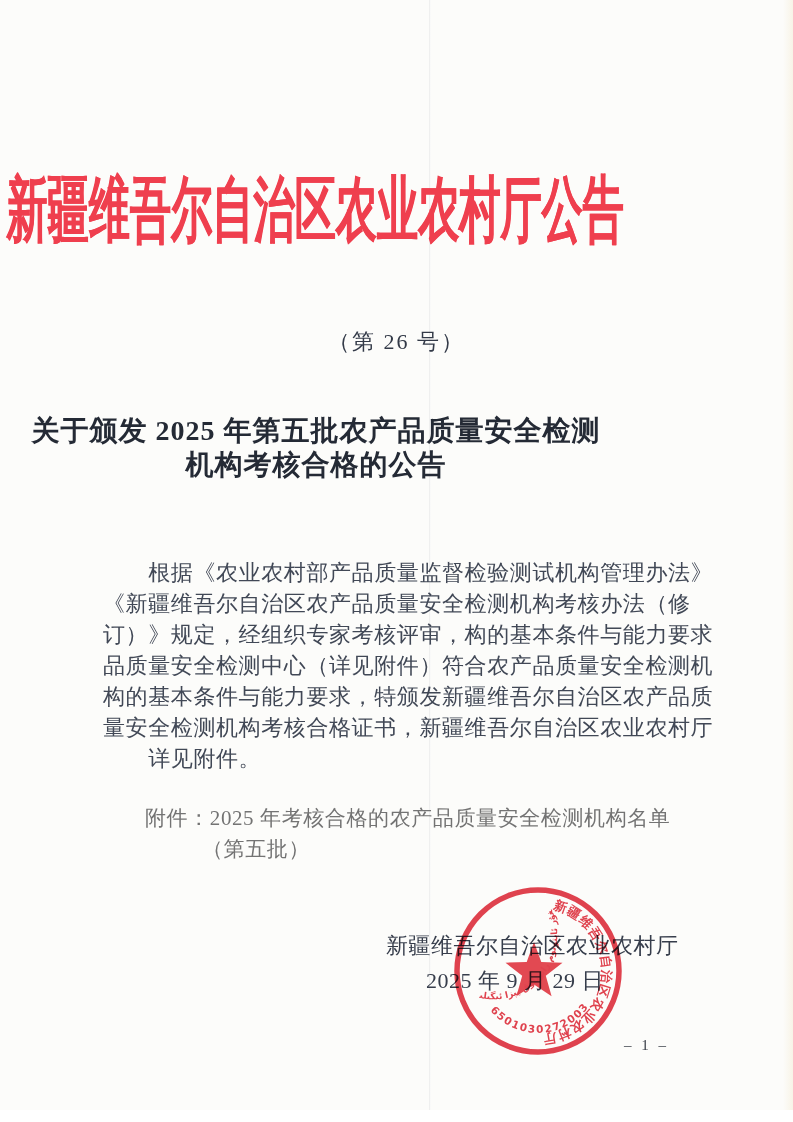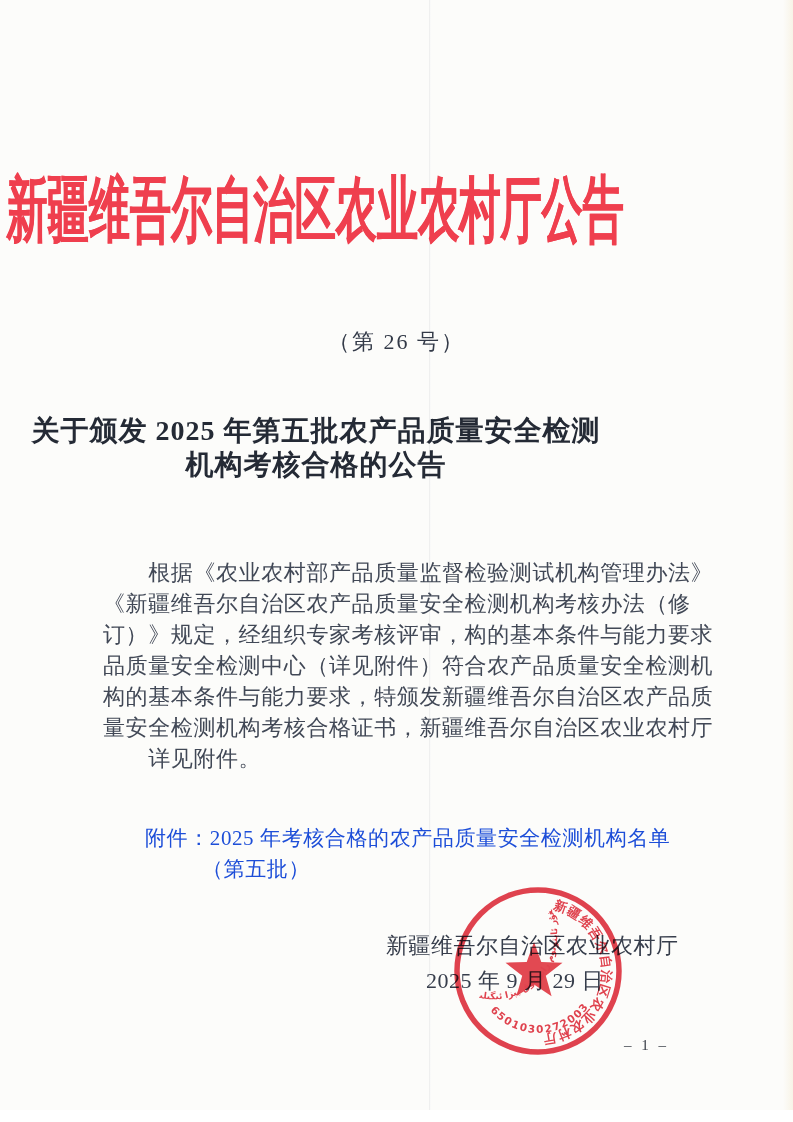--- a/index.html
+++ b/index.html
@@ -49,21 +49,21 @@
   }
   .body-block {
     position: absolute; left: 103px; top: 526px; width: 600px;
     font-size: 22px; line-height: 31px; letter-spacing: 0.6px;
     color: #414856;
     margin-top: 31px;
   }
   .body-line { white-space: nowrap; height: 31px; }
   .attachment {
     position: absolute; left: 145px; top: 803px; width: 600px;
-    font-size: 21px; line-height: 31px; letter-spacing: 0.6px; color: #1d4ed8; margin-top: 20px;
+    font-size: 21px; line-height: 31px; letter-spacing: 0.6px; color: #737373;
   }
   .attachment .att-line2 { padding-left: 57px; }
   .issuer {
     position: absolute; left: 386px; top: 931px;
     font-size: 22px; letter-spacing: 0.5px; color: #363d4b; white-space: nowrap;
   }
   .issue-date {
     position: absolute; left: 415px; top: 966px; width: 200px;
     text-align: center; font-size: 22px; letter-spacing: 0.5px; color: #363d4b; white-space: nowrap;
   }

